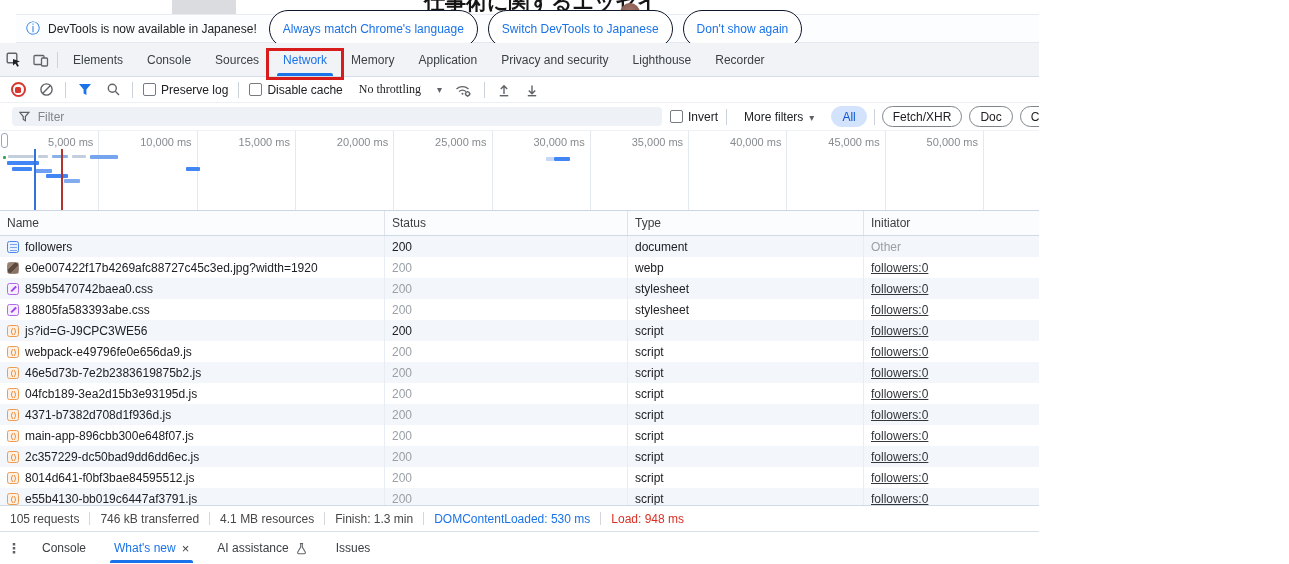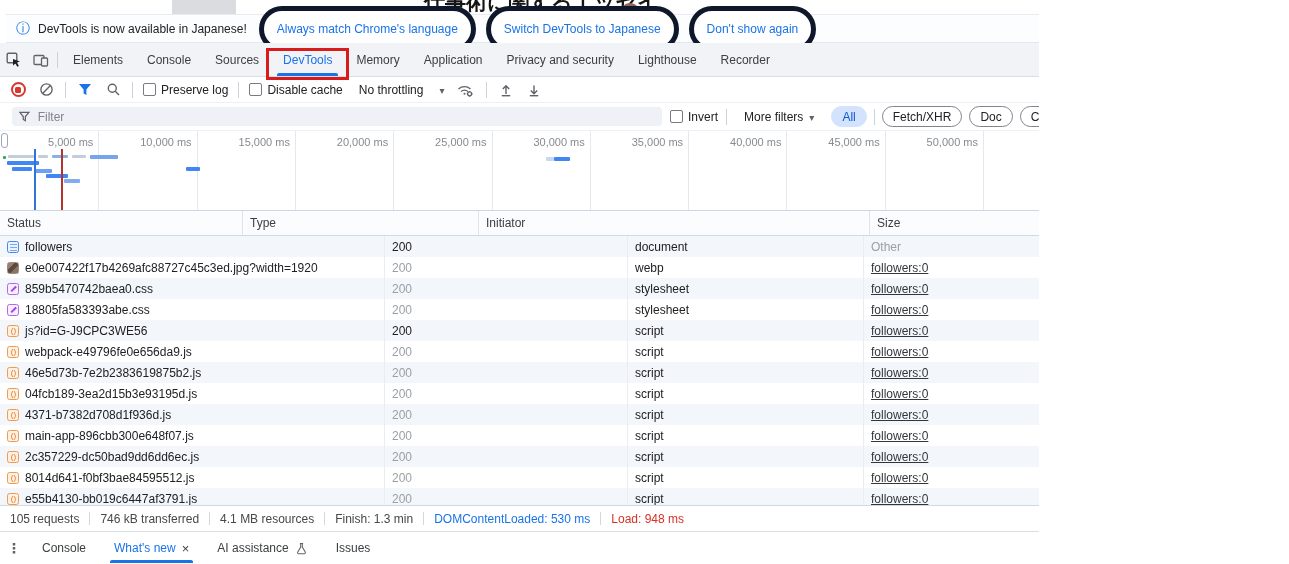--- a/index.html
+++ b/index.html
@@ -8,26 +8,26 @@
   .vdiv{width:1px;height:16px;background:#ccd2da;align-self:center;flex:none;}
 
   
   .sliver{position:absolute;left:0;top:0;width:100%;height:14px;background:#fff;overflow:hidden;}
   .sliver .graybox{position:absolute;left:172px;top:0;width:64px;height:14px;background:#dadce0;}
   .sliver .jp{position:absolute;left:424px;top:-12px;font-size:21px;font-weight:700;color:#151515;white-space:nowrap;}
   .sliver .avatar{position:absolute;left:620px;top:3px;width:20px;height:20px;border-radius:50%;
     background:radial-gradient(circle at 50% 40%,#a2756a,#7c4f43);}
 
   
-  .banner{position:absolute;top:14px;height:29px;left:6px;right:0;background:#fcfdff;
+  .banner{position:absolute;top:14px;height:29px;left:16px;right:0;background:#fcfdff;
     border-top:1px solid #e8ecf2;border-bottom:1px solid #e3e8f0;display:flex;align-items:center;
     padding-left:10px;box-sizing:border-box;}
   .info-ic::before{content:"\24D8";color:#1a73e8;font-size:14px;line-height:1;}
   .banner-msg{margin:0 12px 0 8px;color:#202124;}
-  .banner-btn{border:5px solid #0f172a;color:#1a73e8;background:#fff;border-radius:999px;
+  .banner-btn{border:1px solid #0f172a;color:#1a73e8;background:#fff;border-radius:999px;
     padding:11px 13px;margin-right:10px;font:inherit;font-size:12px;cursor:pointer;}
 
   
   .tabbar{position:absolute;top:43px;height:34px;left:0;right:0;background:#f1f3f7;
     border-bottom:1px solid #d7dde7;display:flex;box-sizing:border-box;}
   .tabbar-iconbtn{width:27px;display:flex;align-items:center;justify-content:center;cursor:pointer;}
   .tabbar .vdiv{margin:0 3px;}
   .main-tab{position:relative;padding:0 12px;display:flex;align-items:center;color:#3c4043;cursor:pointer;white-space:nowrap;}
   .main-tab.active{color:#1a73e8;}
   .tab-underline{position:absolute;left:6px;right:6px;bottom:0;height:3px;background:#1a73e8;border-radius:2px 2px 0 0;}
@@ -36,21 +36,21 @@
 
   
   .toolbar2{position:absolute;top:77px;height:26px;left:0;right:0;background:#fff;
     border-bottom:1px solid #edf0f4;display:flex;align-items:center;padding-left:9px;gap:10px;box-sizing:border-box;}
   .icon-btn{display:flex;align-items:center;justify-content:center;width:18px;height:18px;flex:none;cursor:pointer;}
   .rec{width:11px;height:11px;border:2px solid #d7372f;border-radius:50%;position:relative;}
   .rec::after{content:"";position:absolute;left:2.5px;top:2.5px;width:6px;height:6px;background:#d7372f;border-radius:1.5px;}
   .chkgrp{display:flex;align-items:center;gap:5px;cursor:pointer;}
   .chk{width:11px;height:11px;border:1px solid #767b81;border-radius:2px;background:#fff;flex:none;}
   .caret::before{content:"\25BE";color:#5f6368;font-size:10px;line-height:1;}
-  .throttle{display:flex;align-items:center;gap:16px;margin-left:6px;cursor:pointer;}
+  .throttle{display:flex;align-items:center;gap:16px;margin-left:6px;cursor:pointer;font-family:Liberation Serif, serif;}
 
   
   .filterrow{position:absolute;top:103px;height:27px;left:0;right:0;background:#fff;display:flex;
     align-items:center;padding-left:12px;gap:8px;box-sizing:border-box;overflow:hidden;}
   .filterbox{width:650px;height:19px;background:#eef1f6;border-radius:4px;display:flex;align-items:center;
     padding:0 7px;gap:6px;box-sizing:border-box;flex:none;}
   .filterbox input{border:none;background:transparent;outline:none;font:inherit;color:#202124;width:100%;}
   .filterbox input::placeholder{color:#80868b;}
   .mf{display:flex;align-items:center;gap:6px;margin:0 9px;cursor:pointer;white-space:nowrap;}
   .pills{display:flex;align-items:center;gap:7px;}
@@ -149,21 +149,21 @@
         <div class="main-tab">
           <span>Elements</span>
         </div>
         <div class="main-tab">
           <span>Console</span>
         </div>
         <div class="main-tab">
           <span>Sources</span>
         </div>
         <div class="main-tab active">
-          <span>DevTools</span>
+          <span>Network</span>
           <span class="tab-underline"></span>
           <span class="annotation-box"></span>
         </div>
         <div class="main-tab">
           <span>Memory</span>
         </div>
         <div class="main-tab">
           <span>Application</span>
         </div>
         <div class="main-tab">
@@ -311,20 +311,21 @@
       <div class="tl-bar" style="left: 546px; top: 26px; width: 8px; height: 4px; background: rgb(201, 215, 244);"></div>
       <div class="tl-bar" style="left: 554px; top: 26px; width: 16px; height: 4px; background: rgb(66, 133, 244);"></div>
       <div class="tl-bar" style="left: 1093px; top: 36px; width: 14px; height: 4px; background: rgb(91, 147, 240);"></div>
       <div class="tl-bar" style="left: 1210px; top: 36px; width: 14px; height: 4px; background: rgb(91, 147, 240);"></div>
       <div class="tl-vline" style="left: 34px; background: rgb(49, 115, 216);"></div>
       <div class="tl-vline" style="left: 61px; background: rgb(179, 52, 44);"></div>
     </div>
 
   <div class="table">
     <div class="thead">
+      <div class="th col-name">Name</div>
       <div class="th col-status">Status</div>
       <div class="th col-type">Type</div>
       <div class="th col-initiator">Initiator</div>
       <div class="th col-size">Size</div>
     </div>
     <div id="rows">
         <div class="net-row alt">
           <div class="td col-name">
             <span class="ric document"></span>
             <span>followers</span>

